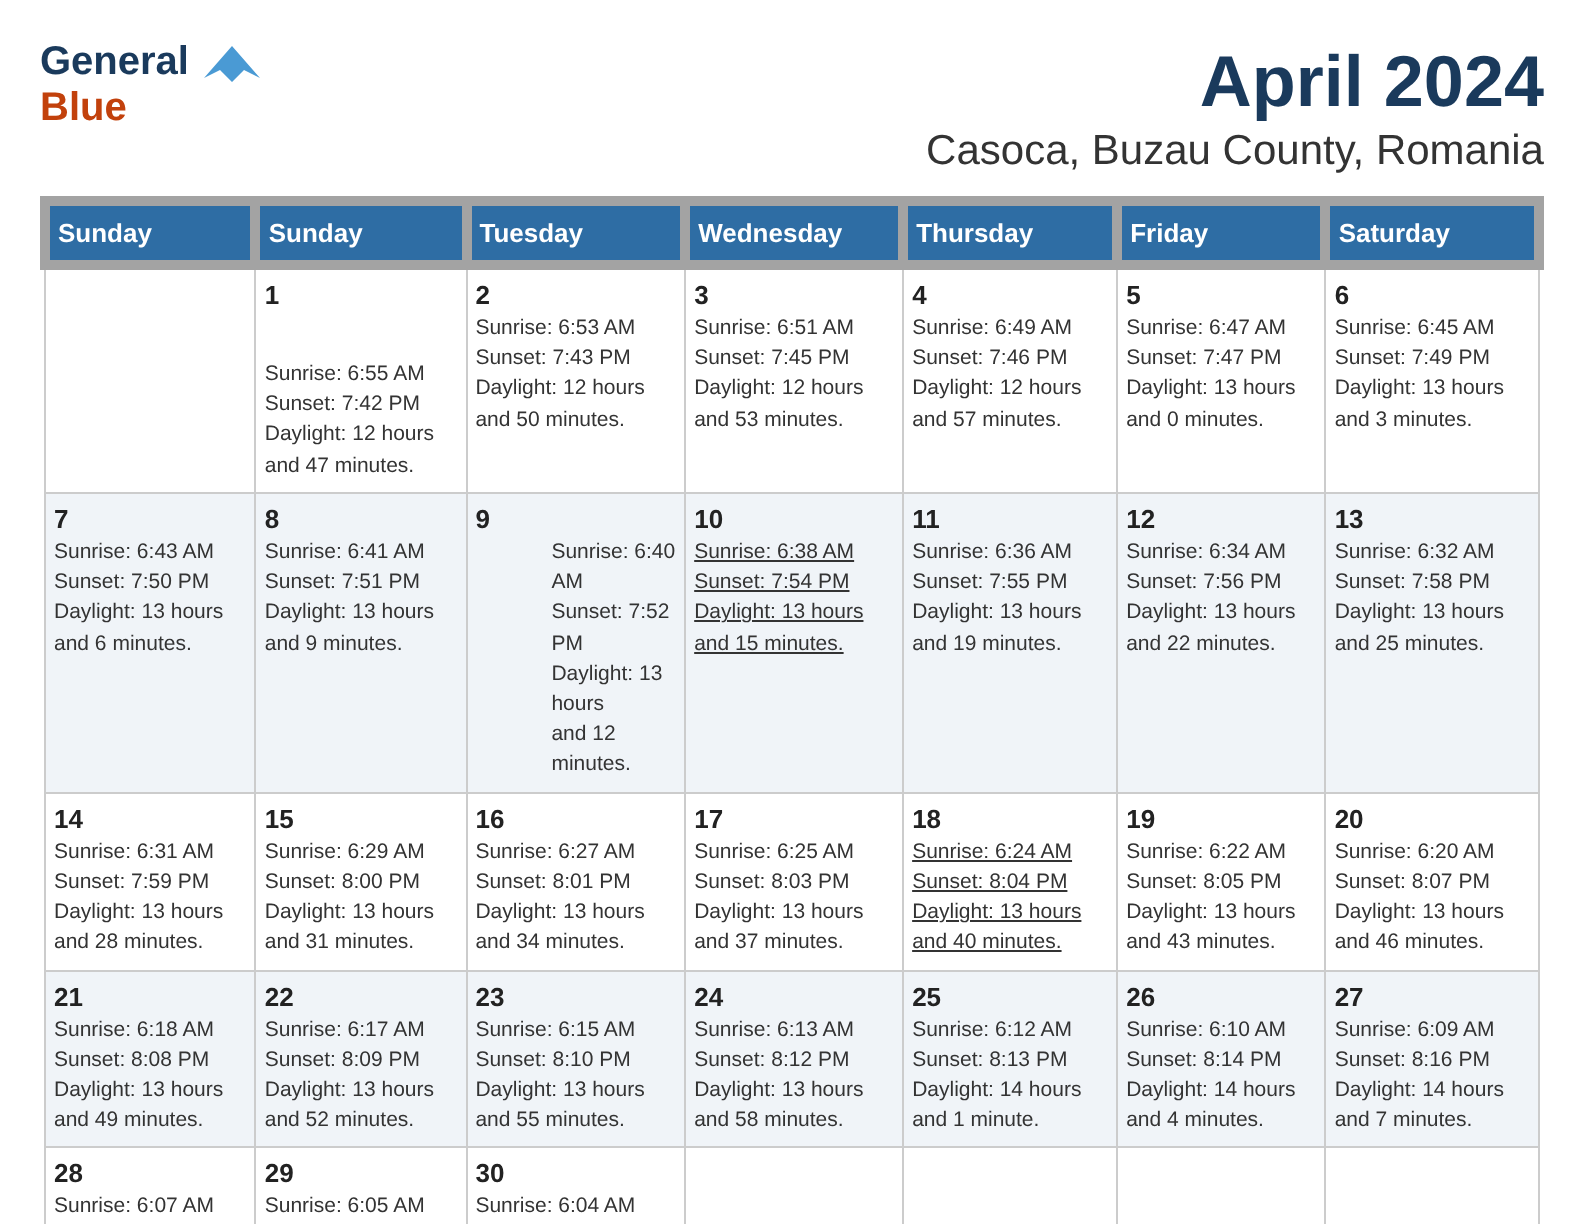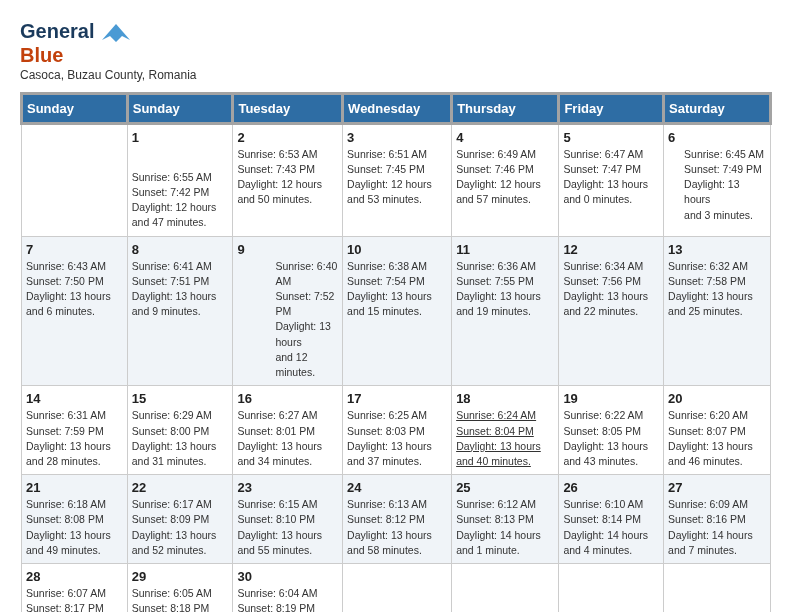--- a/index.html
+++ b/index.html
@@ -5,57 +5,56 @@
     * { box-sizing: border-box; margin: 0; padding: 0; }
     body {
       font-family: Arial, sans-serif;
       background: #fff;
       width: 792px;
       min-height: 612px;
       padding: 20px;
     }
     .header {
       display: flex;
-      justify-content: flex-end;
+      justify-content: space-between;
       align-items: flex-start;
       margin-bottom: 10px;
-      flex-direction: column;
     }
     .logo {
       display: flex;
       align-items: center;
     }
     .title-block {
       text-align: right;
     }
     .month-title {
       font-size: 36px;
       font-weight: bold;
       color: #1a3a5c;
     }
     .subtitle {
-      font-size: 12px;
+      font-size: 21px;
       color: #333;
       margin-top: 2px;
     }
     table {
       width: 100%;
       border-collapse: collapse;
       font-size: 11px;
     }
     thead tr {
       background-color: #2e6da4;
       color: #fff;
     }
     thead th {
       padding: 6px 4px;
       text-align: left;
       font-size: 13px;
       font-weight: bold;
-      border: 3px solid #a3a3a3;
+      border: 5px solid #a3a3a3;
     }
     tbody tr {
       vertical-align: top;
     }
     tbody tr:nth-child(odd) {
       background-color: #fff;
     }
     tbody tr:nth-child(even) {
       background-color: #f0f4f8;
     }
@@ -95,20 +94,21 @@
             <svg width="28" height="22" viewBox="0 0 28 22" style="vertical-align:middle;margin-left:2px;">
               <polygon points="14,2 28,18 20,14 14,20 8,14 0,18" fill="#4a9ad4"></polygon>
             </svg>
           </div>
           <div style="font-size:20px;font-weight:bold;color:#c2410c;line-height:1.1;">Blue</div>
         </div>
       </div>
     </div>
   </div>
   <div class="title-block">
+    <div class="month-title">April 2024</div>
     <div class="subtitle">Casoca, Buzau County, Romania</div>
   </div>
 </div>
 
 <table>
   <thead>
     <tr id="header-row">
         <th>Sunday</th>
         <th>Sunday</th>
         <th>Tuesday</th>
@@ -151,21 +151,21 @@
         </td>
         <td>
           <span class="day-num">5</span>
           <div class="day-info" style="white-space: pre-line;">Sunrise: 6:47 AM
 Sunset: 7:47 PM
 Daylight: 13 hours
 and 0 minutes.</div>
         </td>
         <td>
           <span class="day-num">6</span>
-          <div class="day-info" style="white-space: pre-line; margin-left: 16px;">Sunrise: 6:45 AM
+          <div class="day-info" style="white-space: pre-line;">Sunrise: 6:45 AM
 Sunset: 7:49 PM
 Daylight: 13 hours
 and 3 minutes.</div>
         </td>
       </tr>
       <tr>
         <td>
           <span class="day-num">7</span>
           <div class="day-info" style="white-space: pre-line;">Sunrise: 6:43 AM
 Sunset: 7:50 PM
@@ -181,21 +181,21 @@
         </td>
         <td>
           <span class="day-num">9</span>
           <div class="day-info" style="white-space: pre-line; margin-left: 38px;">Sunrise: 6:40 AM
 Sunset: 7:52 PM
 Daylight: 13 hours
 and 12 minutes.</div>
         </td>
         <td>
           <span class="day-num">10</span>
-          <div class="day-info" style="white-space: pre-line;">Sunrise: 6:38 AM
+          <div class="day-info" style="white-space: pre-line; text-decoration: underline;">Sunrise: 6:38 AM
 Sunset: 7:54 PM
 Daylight: 13 hours
 and 15 minutes.</div>
         </td>
         <td>
           <span class="day-num">11</span>
           <div class="day-info" style="white-space: pre-line;">Sunrise: 6:36 AM
 Sunset: 7:55 PM
 Daylight: 13 hours
 and 19 minutes.</div>

